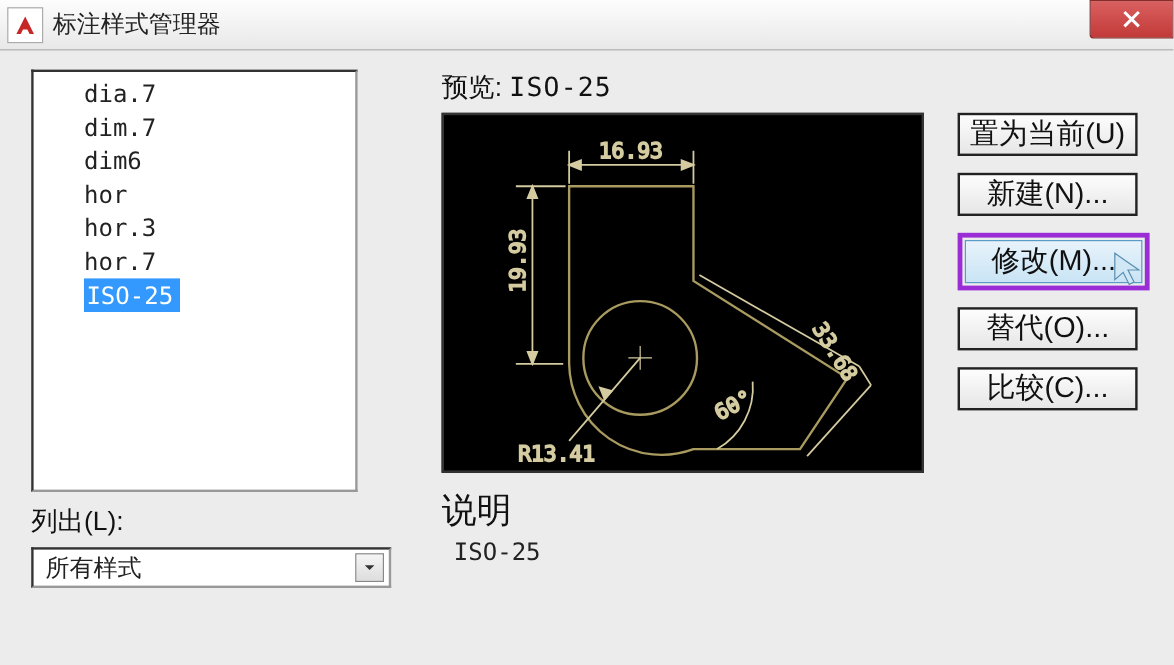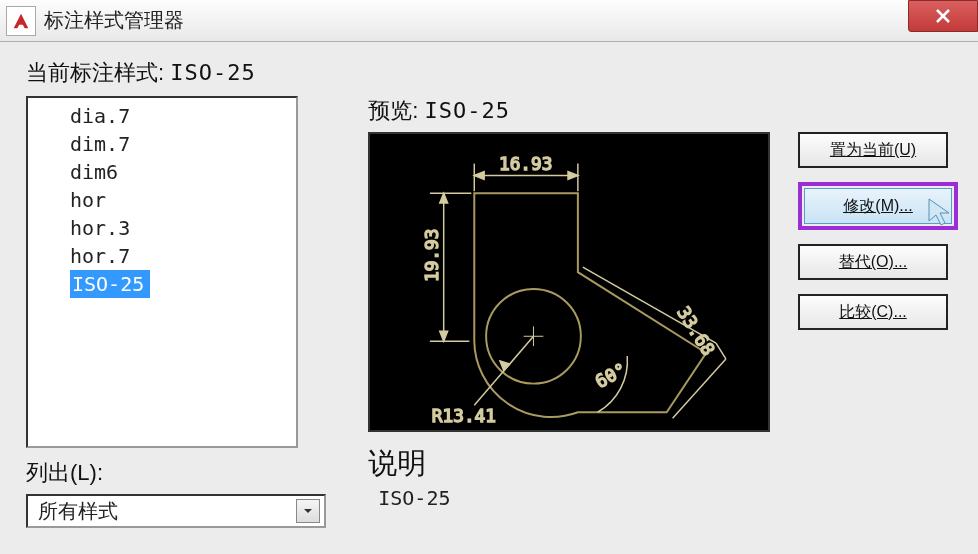--- a/index.html
+++ b/index.html
@@ -126,28 +126,27 @@
       font-size: 18px;
     }
     .desc-label { font-size: 29px; color: #111; margin-top: 12px; margin-bottom: 2px; }
     .desc-val { font-family: "Consolas", monospace; font-size: 20px; color: #222; margin-left: 10px; }
     .btn {
       display: block;
       width: 150px;
       height: 36px;
       background: linear-gradient(#fdfdfd, #e6e6e6);
       border: 2px solid #222;
-      font-size: 16px;
+      font-size: 24px;
       color: #111;
       margin-bottom: 14px;
       text-align: center;
       line-height: 32px;
       cursor: pointer;
       white-space: nowrap;
-      text-decoration: underline;
     }
     .btn.highlight-wrap {
       border: 4px solid #9a2dd6;
       padding: 2px;
       width: 160px;
       height: auto;
       background: transparent;
       line-height: normal;
     }
     .btn.highlight-inner {
@@ -177,24 +176,20 @@
   </div>
   <span class="title">标注样式管理器</span>
   <div class="close-btn">
     <svg width="20" height="20" viewBox="0 0 20 20">
       <path d="M4 4 L16 16 M16 4 L4 16" stroke="#fff" stroke-width="2.5"></path>
     </svg>
   </div>
 </div>
 
 <div class="content">
-  <div class="current-style-row">
-    <span>当前标注样式:</span>
-    <span class="mono">ISO-25</span>
-  </div>
 
   <div class="columns">
 
     <div class="col-left">
       <div class="listbox" id="styles-listbox"><div class="item">dia.7</div><div class="item">dim.7</div><div class="item">dim6</div><div class="item">hor</div><div class="item">hor.3</div><div class="item">hor.7</div><div class="item selected">ISO-25</div></div>
       <div class="liechu-row">
         <span class="label">列出(L):</span>
         <div class="dropdown">
           <span>所有样式</span>
           <span class="dd-btn">
@@ -253,20 +248,21 @@
             <text x="62" y="292" class="dim-text">R13.41</text>
           </g>
         </svg>
       </div>
       <div class="desc-label">说明</div>
       <div class="desc-val">ISO-25</div>
     </div>
 
     <div class="col-right">
       <div class="btn">置为当前(U)</div>
+      <div class="btn">新建(N)...</div>
       <div class="btn highlight-wrap">
         <div class="btn highlight-inner">
           <span>修改(M)...</span>
           <svg class="cursor-arrow" viewBox="0 0 30 30">
             <path d="M2 2 L2 24 L9 18 L14 28 L18 26 L13 16 L22 16 Z" fill="#d0e7f5" stroke="#5a8fb0" stroke-width="1"></path>
           </svg>
         </div>
       </div>
       <div class="btn">替代(O)...</div>
       <div class="btn">比较(C)...</div>

